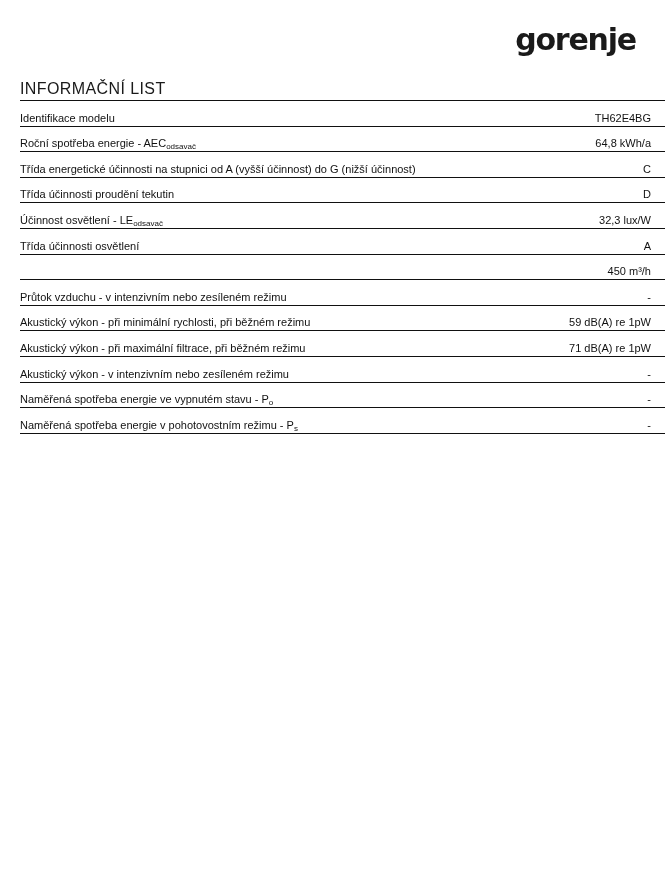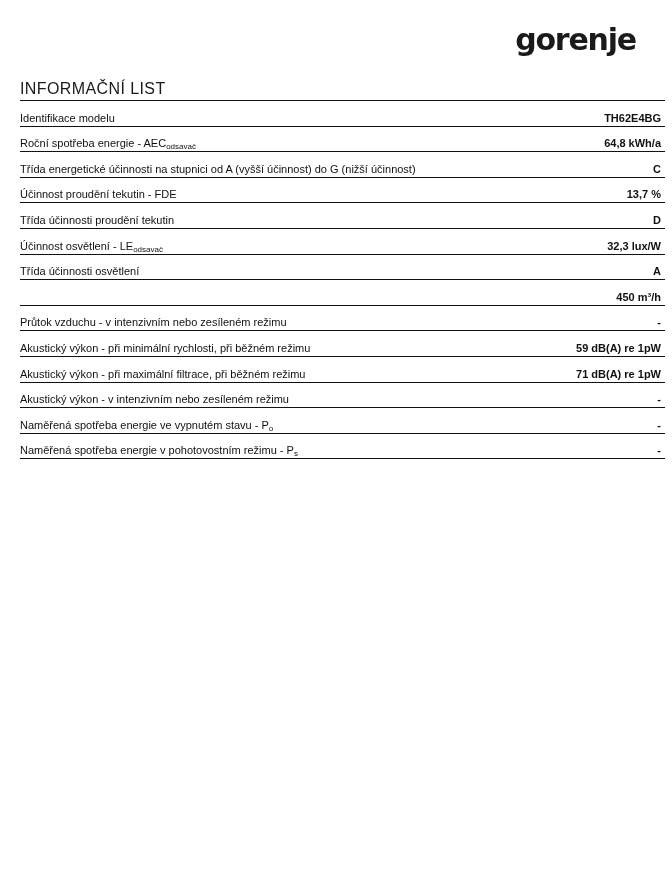--- a/index.html
+++ b/index.html
@@ -22,21 +22,21 @@
       position: absolute; left: 20px; top: 101px; width: 645px;
     }
     .row {
       position: relative; height: 24.6px; border-bottom: 1.4px solid #111;
       font-size: 11px; box-sizing: content-box;
     }
     .row .label {
       position: absolute; left: 0; bottom: 2px; white-space: nowrap;
     }
     .row .value {
-      position: absolute; right: 4px; bottom: 2px; white-space: nowrap; font-weight: bold;
+      position: absolute; right: 14px; bottom: 2px; white-space: nowrap;
     }
     .row .label sub, .row .value sub {
       font-size: 8px; vertical-align: -2px; line-height: 0;
     }
   </style>
 </head>
 <body>
 
 <div class="logo">gorenje</div>
 
@@ -47,24 +47,20 @@
       <span class="label"><span>Identifikace modelu</span><sub></sub></span>
       <span class="value">TH62E4BG</span>
     </div>
   <div class="row">
       <span class="label"><span>Roční spotřeba energie - AEC</span><sub>odsavač</sub></span>
       <span class="value">64,8 kWh/a</span>
     </div>
   <div class="row">
       <span class="label"><span>Třída energetické účinnosti na stupnici od A (vyšší účinnost) do G (nižší účinnost)</span><sub></sub></span>
       <span class="value">C</span>
-    </div>
-  <div class="row">
-      <span class="label"><span>Účinnost proudění tekutin - FDE</span><sub></sub></span>
-      <span class="value">13,7 %</span>
     </div>
   <div class="row">
       <span class="label"><span>Třída účinnosti proudění tekutin</span><sub></sub></span>
       <span class="value">D</span>
     </div>
   <div class="row">
       <span class="label"><span>Účinnost osvětlení - LE</span><sub>odsavač</sub></span>
       <span class="value">32,3 lux/W</span>
     </div>
   <div class="row">

